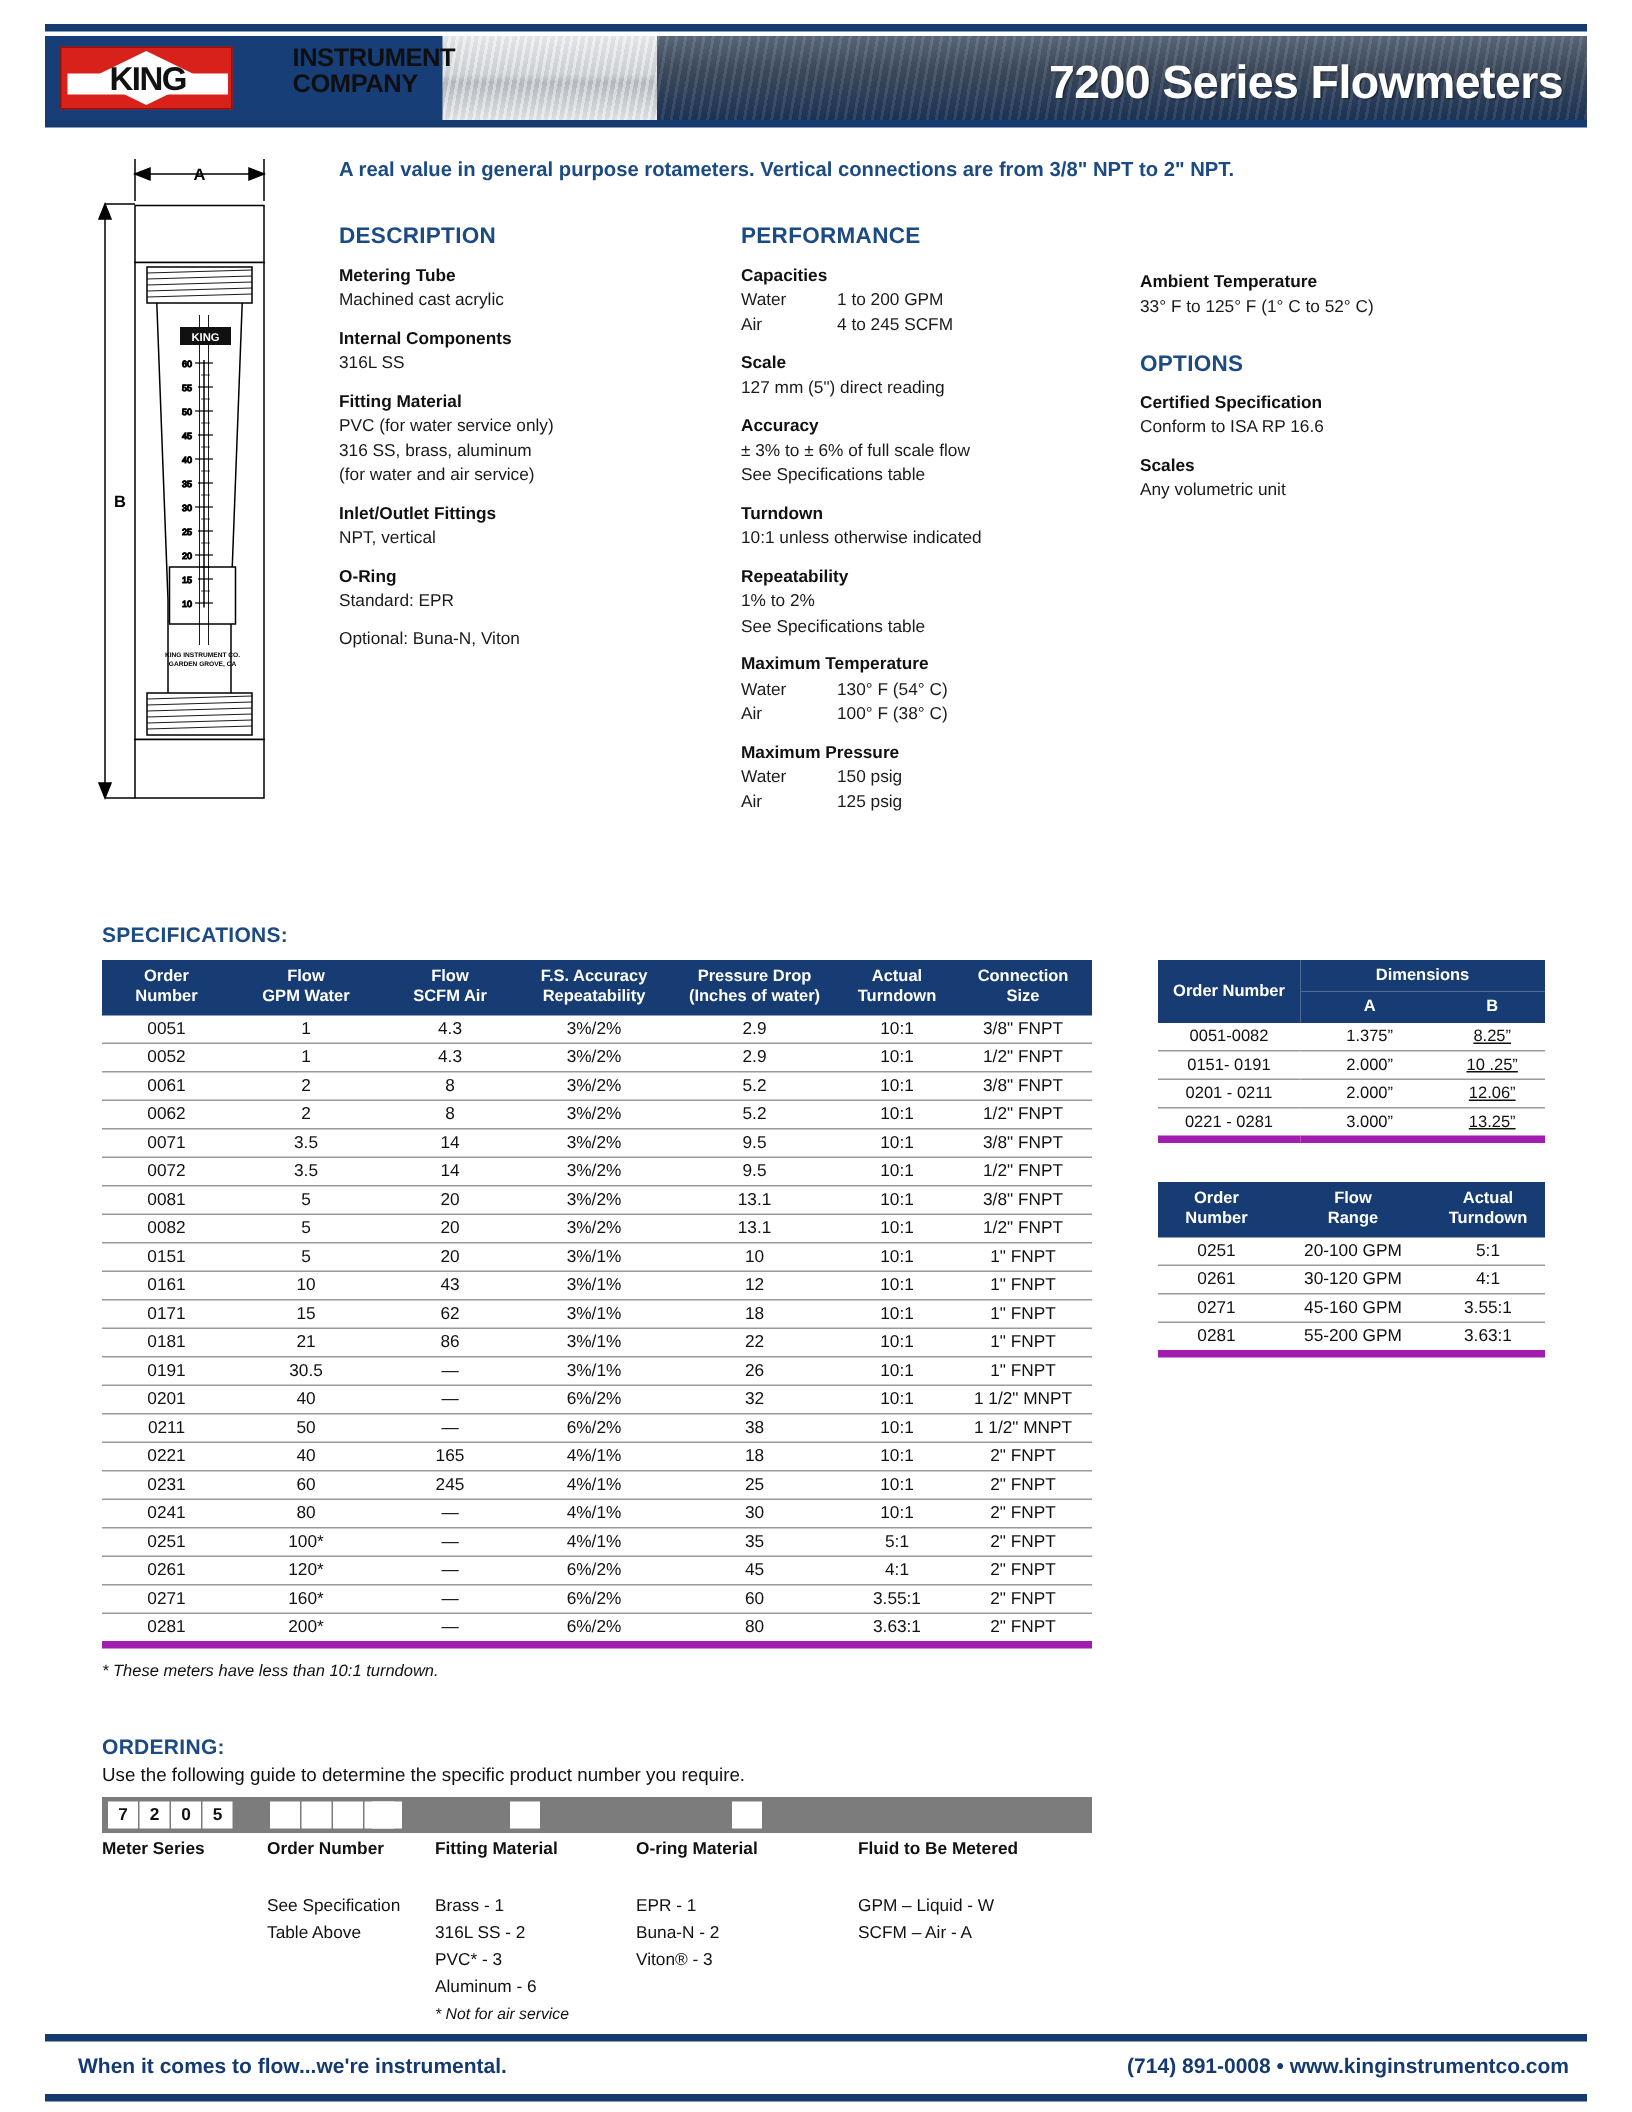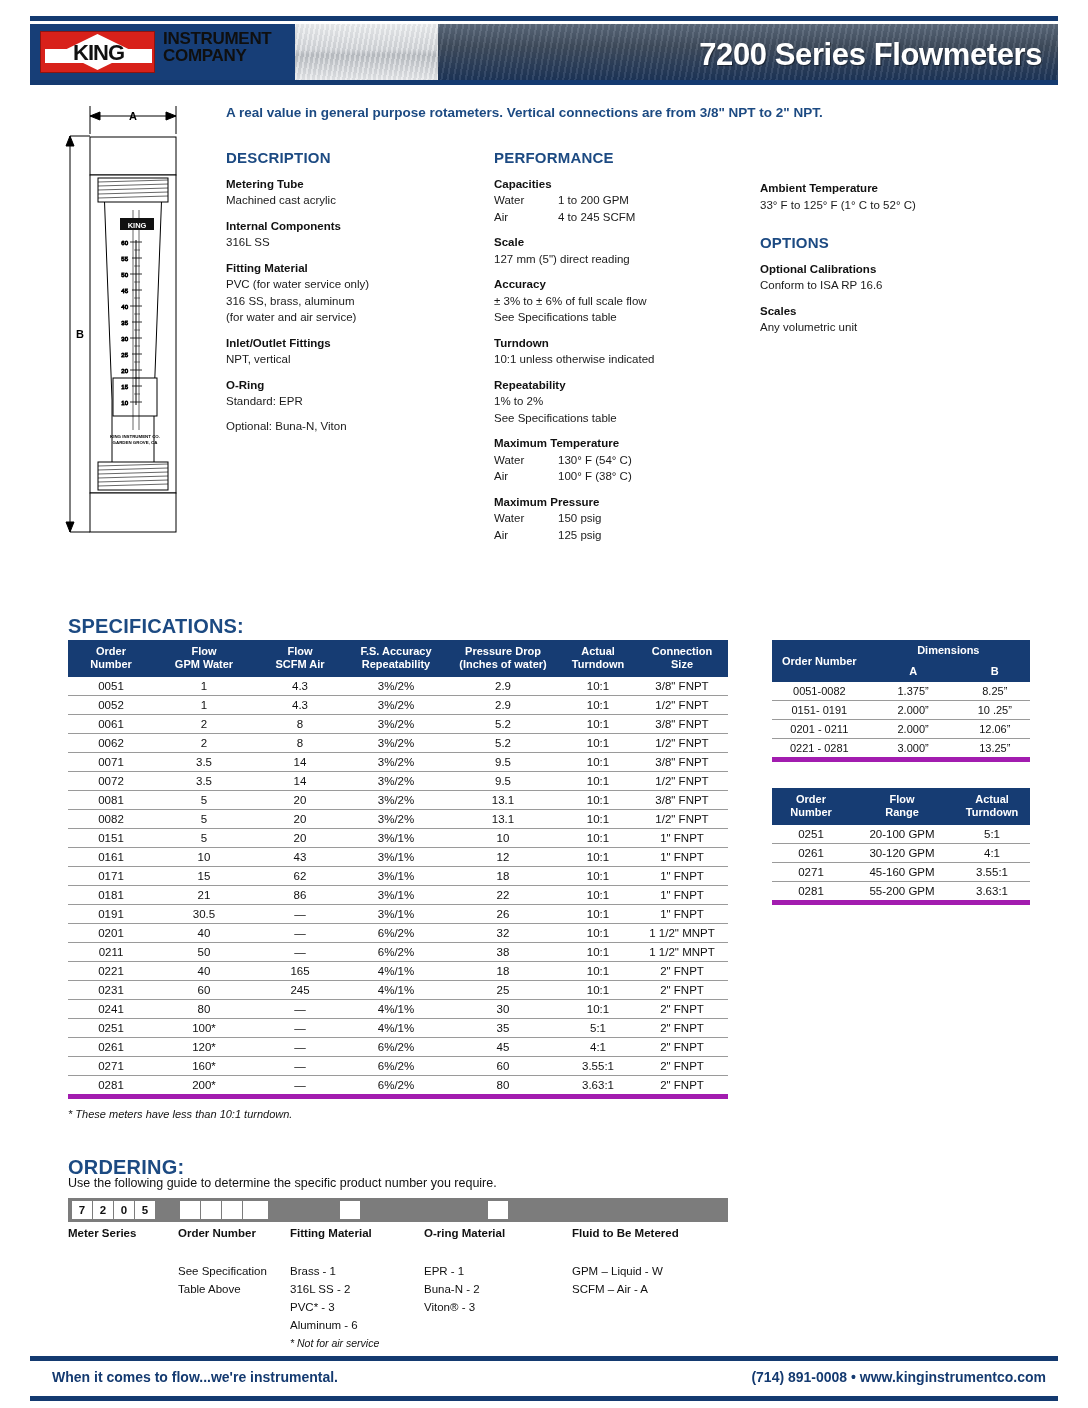--- a/index.html
+++ b/index.html
@@ -22,21 +22,21 @@
     pointer-events:none; }
   .logo-block { position:absolute; left:0; top:0; width:265px; height:56px; background:#173e77; z-index:3; }
   .logo-red { position:absolute; left:10px; top:7px; width:115px; height:42px; background:#d8211a; border:1px solid #8e1410; }
   .logo-diamond { position:absolute; left:50%; top:50%; transform:translate(-50%,-50%) ; width:74px; height:36px;
     background:#ffffff; clip-path: polygon(50% 0%, 100% 50%, 50% 100%, 0% 50%); }
   .logo-bar { position:absolute; left:4px; top:17px; width:107px; height:14px; background:#ffffff; }
   .logo-king { position:absolute; left:0; top:0; width:115px; height:42px; display:flex; align-items:center; justify-content:center;
     font-weight:bold; font-size:22px; letter-spacing:-1px; color:#111; z-index:2; font-family:"Liberation Sans",sans-serif;}
   .logo-words { position:absolute; left:133px; top:6px; color:#111111; font-weight:bold;
      font-size:17px; line-height:17px; letter-spacing:-0.3px; }
-  .logo-words span { display:block; }
+  .logo-words span { display:block;margin-left:32px; }
   .logo-words { color:#0f0f0f; }
   .header-title { position:absolute; right:16px; top:13px; color:#ffffff; font-size:31px; font-weight:bold;
     letter-spacing:-0.4px; z-index:3; text-shadow: 1px 1px 1px rgba(0,0,0,.45); }
   .header-blue-right { position:absolute; right:0; top:0; width:620px; height:56px;
      background: linear-gradient(180deg,#5d6b7d 0%, #404d5e 40%, #1d3559 100%); z-index:2; }
   .header-blue-right:after{ content:""; position:absolute; inset:0;
     background: repeating-linear-gradient(100deg, rgba(255,255,255,0.08) 0 2px, rgba(0,0,0,0.06) 2px 6px);}
   .header-bot-rule { position:absolute; left:30px; top:80px; width:1028px; height:5px; background:#143a70; }
 
   
@@ -54,21 +54,21 @@
   .kv { display:flex;gap:16px; }
   .kv .k { width:48px; flex:none; }
   .caution { font-style:italic; font-size:11px; line-height:15.5px; margin-top:10px; }
   .caution .cw { font-style:normal; font-weight:bold; color:#1c4a82; }
 
   #col-desc { left:226px; top:150px; width:262px; }
   #col-perf { left:494px; top:150px; width:262px; }
   #col-amb  { left:760px; top:180px; width:262px; }
 
   
-  .sec-title { position:absolute; font-size:20px; font-weight:bold; color:#1c4a82; letter-spacing:0.2px;}
+  .sec-title { position:absolute; font-size:14px; font-weight:bold; color:#1c4a82; letter-spacing:0.2px;}
   #spec-title { left:68px; top:615px; }
 
   table { border-collapse: collapse; }
   .tbl { position:absolute; font-size:11px; }
   .tbl th { background:#163c73; color:#ffffff; font-weight:bold; font-size:11px; line-height:13px;
             padding:5px 3px 6px 3px; text-align:center; vertical-align:middle; }
   .tbl td { text-align:center; padding:3px 3px; border-bottom:1px solid #9a9a9a; color:#111; font-size:11.5px;}
   .tbl tbody tr:last-child td { border-bottom:5px solid #a21caf; }
 
   #spec-table { left:68px; top:640px; width:660px; }
@@ -81,21 +81,21 @@
   #spec-table th:nth-child(7), #spec-table td:nth-child(7){ width:92px; }
 
   .footnote { position:absolute; font-size:11px; font-style:italic; color:#111; }
   #spec-footnote { left:68px; top:1108px; }
 
   #dim-table { left:772px; top:640px; width:258px; }
   #dim-table th { padding:4px 3px; }
   #dim-table td { font-size:11px; }
   #dim-table th:nth-child(1), #dim-table td:nth-child(1){ width:104px; }
   #dim-table th:nth-child(2), #dim-table td:nth-child(2){ width:77px; }
-  #dim-table th:nth-child(3), #dim-table td:nth-child(3){ width:77px; }
+  #dim-table th:nth-child(3), #dim-table td:nth-child(3){ width:77px;text-decoration:underline; }
 
   #flow-table { left:772px; top:788px; width:258px; }
   #flow-table th:nth-child(1), #flow-table td:nth-child(1){ width:78px; }
   #flow-table th:nth-child(2), #flow-table td:nth-child(2){ width:104px; }
   #flow-table th:nth-child(3), #flow-table td:nth-child(3){ width:76px; }
 
   
   #order-title { left:68px; top:1156px; }
   #order-sub { position:absolute; left:68px; top:1176px; font-size:12.5px; color:#111; }
   .order-bar { position:absolute; left:68px; top:1198px; width:660px; height:24px; background:#7c7c7c; }
@@ -343,21 +343,21 @@
     </div>
   </div>
 
   <div class="col" id="col-amb">
     <div class="grp">
       <div class="lbl">Ambient Temperature</div>
       <div>33° F to 125° F (1° C to 52° C)</div>
     </div>
     <h2 style="margin-top:22px">OPTIONS</h2>
     <div class="grp">
-      <div class="lbl">Optional Calibrations</div>
+      <div class="lbl">Certified Specification</div>
       <div>Conform to ISA RP 16.6</div>
     </div>
     <div class="grp">
       <div class="lbl">Scales</div>
       <div>Any volumetric unit</div>
     </div>
   </div>
 
   <div class="sec-title" id="spec-title">SPECIFICATIONS:</div>
   <table class="tbl" id="spec-table">

